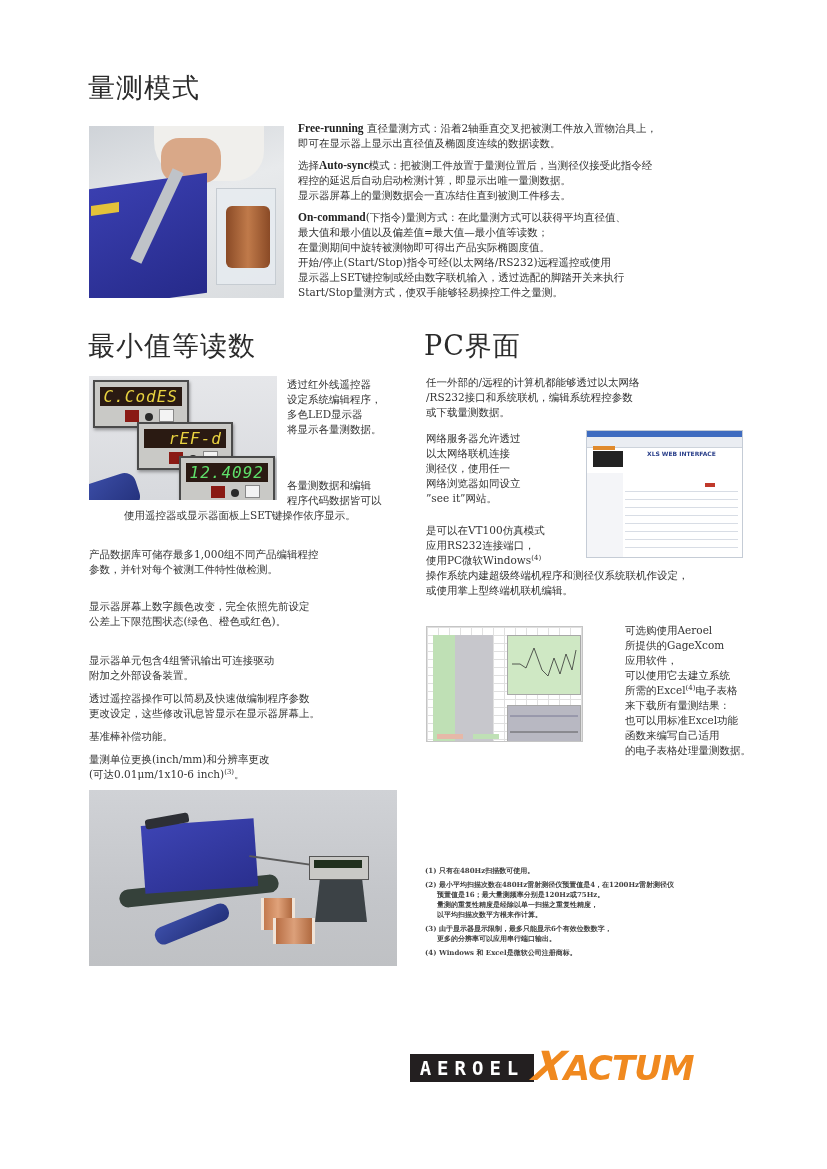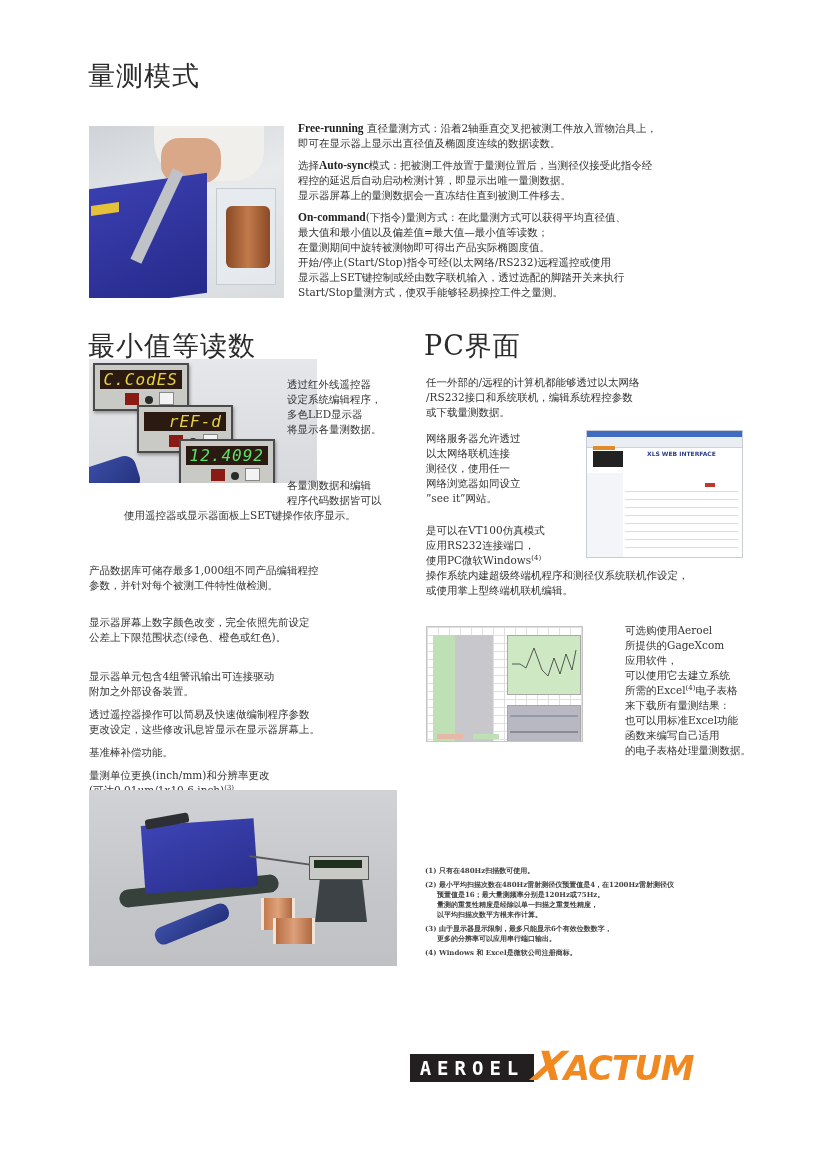--- a/index.html
+++ b/index.html
@@ -73,21 +73,21 @@
   .ph5 .cable { position: absolute; left: 160px; top: 70px; width: 70px; height: 2px; background: #5a5a5a; transform: rotate(8deg); }
 
   
   .aeroel { position: absolute; left: 410px; top: 1054px; width: 124px; height: 28px; background: #231f20; color: #ffffff; font-family: "DejaVu Sans Mono", monospace; font-size: 19px; font-weight: bold; line-height: 28px; letter-spacing: 6px; text-align: center; }
   .xactum { position: absolute; left: 534px; top: 1044px; height: 44px; color: #f0891f; font-family: "DejaVu Sans", sans-serif; font-style: italic; font-weight: bold; font-size: 34px; line-height: 44px; letter-spacing: -1px; }
   .xactum .x { font-size: 40px; display: inline-block; transform: skewX(-12deg); }
 </style>
 </head>
 <body>
 
-<div class="abs h1" style="left:88px;top:60px;font-family:Liberation Serif, serif;">量测模式</div>
+<div class="abs h1" style="left:88px;top:72px;font-family:Liberation Serif, serif;">量测模式</div>
 
 <div class="abs photo ph1" style="left:89px;top:126px;width:195px;height:172px;">
   <div class="sleeve"></div>
     <div class="hand"></div>
     <div class="box"></div>
     <div class="yellow"></div>
     <div class="arm"></div>
     <div class="jar"></div>
     <div class="coil"></div>
 </div>
@@ -107,21 +107,21 @@
     <span class="line">最大值和最小值以及偏差值=最大值—最小值等读数；</span>
     <span class="line">在量测期间中旋转被测物即可得出产品实际椭圆度值。</span>
     <span class="line">开始/停止(Start/Stop)指令可经(以太网络/RS232)远程遥控或使用</span>
     <span class="line">显示器上SET键控制或经由数字联机输入，透过选配的脚踏开关来执行</span>
     <span class="line">Start/Stop量测方式，使双手能够轻易操控工件之量测。</span>
   </div>
 </div>
 
 <div class="abs h1" style="left:88px;top:330px;">最小值等读数</div>
 
-<div class="abs photo ph2" style="left:89px;top:359px;width:212px;height:124px;padding-left:16px;">
+<div class="abs photo ph2" style="left:89px;top:376px;width:188px;height:124px;">
   <div class="disp" style="left:4px;top:4px;width:92px;height:44px;">
       <div class="scr y">C.CodES</div>
       <div class="ctl"></div>
       <div class="knob"></div>
       <div class="setk"></div>
     </div>
   <div class="disp" style="left:48px;top:46px;width:92px;height:44px;">
       <div class="scr y">rEF-d</div>
       <div class="ctl"></div>
       <div class="knob"></div>
@@ -143,21 +143,21 @@
   <span class="line">将显示各量测数据。</span>
 </div>
 
 <div class="abs p" style="left:287px;top:478px;">
   <span class="line">各量测数据和编辑</span>
   <span class="line">程序代码数据皆可以</span>
 </div>
 <div class="abs p" style="left:89px;top:508px;margin-left:35px;">使用遥控器或显示器面板上SET键操作依序显示。</div>
 
 <div class="abs" style="left:89px;top:547px;width:320px;">
-  <div class="p" style="margin-bottom:22px;margin-top:16px;">
+  <div class="p" style="margin-bottom:22px;">
     <span class="line">产品数据库可储存最多1,000组不同产品编辑程控</span>
     <span class="line">参数，并针对每个被测工件特性做检测。</span>
   </div>
   <div class="p" style="margin-bottom:24px;">
     <span class="line">显示器屏幕上数字颜色改变，完全依照先前设定</span>
     <span class="line">公差上下限范围状态(绿色、橙色或红色)。</span>
   </div>
   <div class="p" style="margin-bottom:8px;">
     <span class="line">显示器单元包含4组警讯输出可连接驱动</span>
     <span class="line">附加之外部设备装置。</span>

